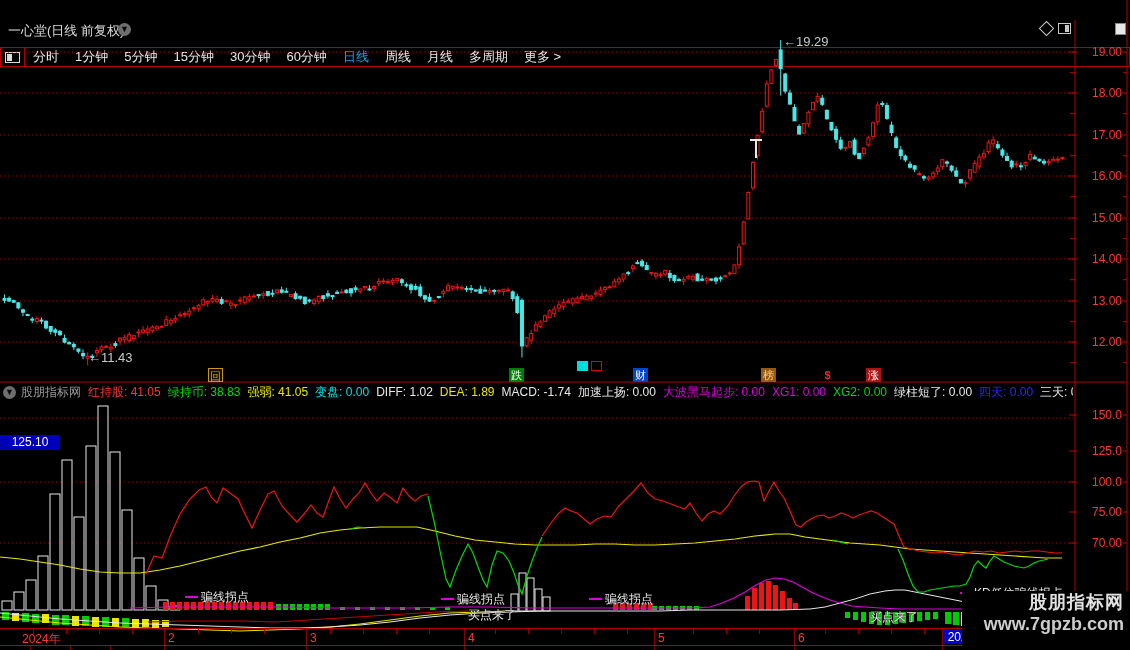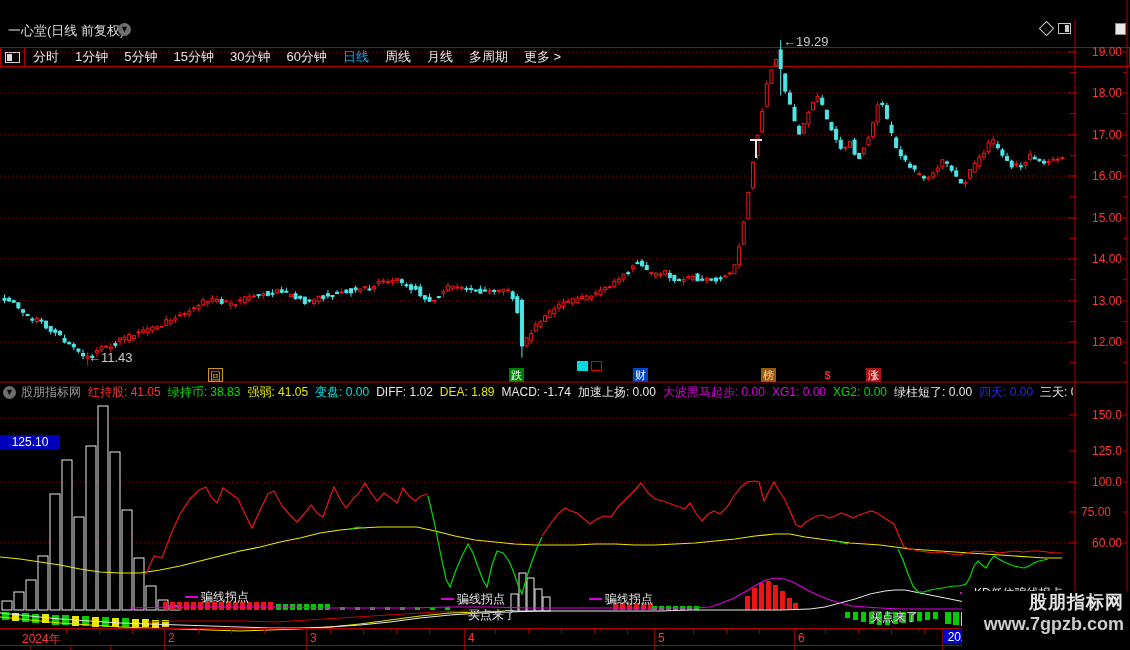--- a/index.html
+++ b/index.html
@@ -763,22 +763,22 @@
       <div class="sc sc-green" style="left: 509px; top: 368px;">跌</div>
       <div class="sc sc-blue" style="left: 633px; top: 368px;">财</div>
       <div class="sc sc-brown" style="left: 761px; top: 368px;">榜</div>
       <div class="sc sc-reds" style="left: 820px; top: 368px;">$</div>
       <div class="sc sc-darkred" style="left: 866px; top: 368px;">涨</div>
       <div class="mini-cyan" style="left: 577px; top: 361px;"></div>
       <div class="mini-red" style="left: 591px; top: 361px;"></div>
       <div class="indlbl" style="left: 1070px; top: 408px;">150.0</div>
       <div class="indlbl" style="left: 1070px; top: 444px;">125.0</div>
       <div class="indlbl" style="left: 1070px; top: 475px;">100.0</div>
-      <div class="indlbl" style="left: 1070px; top: 505px; text-align: center;">75.00</div>
-      <div class="indlbl" style="left: 1070px; top: 536px;">60.00</div>
+      <div class="indlbl" style="left: 1070px; top: 505px;">75.00</div>
+      <div class="indlbl" style="left: 1070px; top: 536px;">70.00</div>
       <div class="curbox" style="left: 0px; top: 435px;">125.10</div>
       <div class="ann" style="left: 201px; top: 589px;">骗线拐点</div>
       <div class="mdash" style="left: 185px; top: 596px; width: 13px;"></div>
       <div class="ann" style="left: 457px; top: 591px;">骗线拐点</div>
       <div class="mdash" style="left: 441px; top: 598px; width: 13px;"></div>
       <div class="ann" style="left: 468px; top: 607px;">买点来了</div>
       <div class="ann" style="left: 605px; top: 591px;">骗线拐点</div>
       <div class="mdash" style="left: 589px; top: 598px; width: 13px;"></div>
       <div class="ann" style="left: 870px; top: 609px;">买点来了</div>
       <div class="ann" style="left: 962px; top: 585px;">←KD低位骗线拐点</div>

